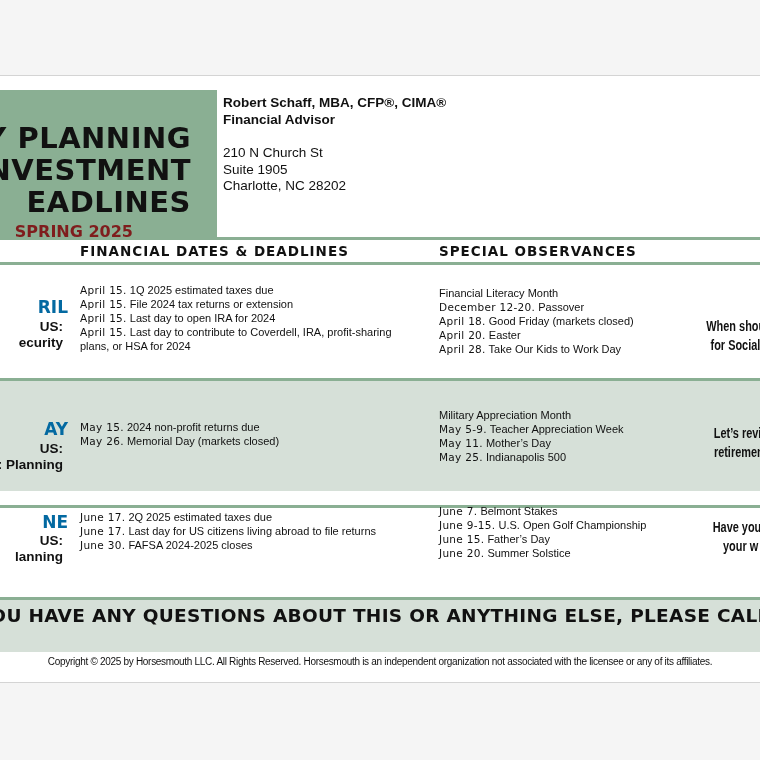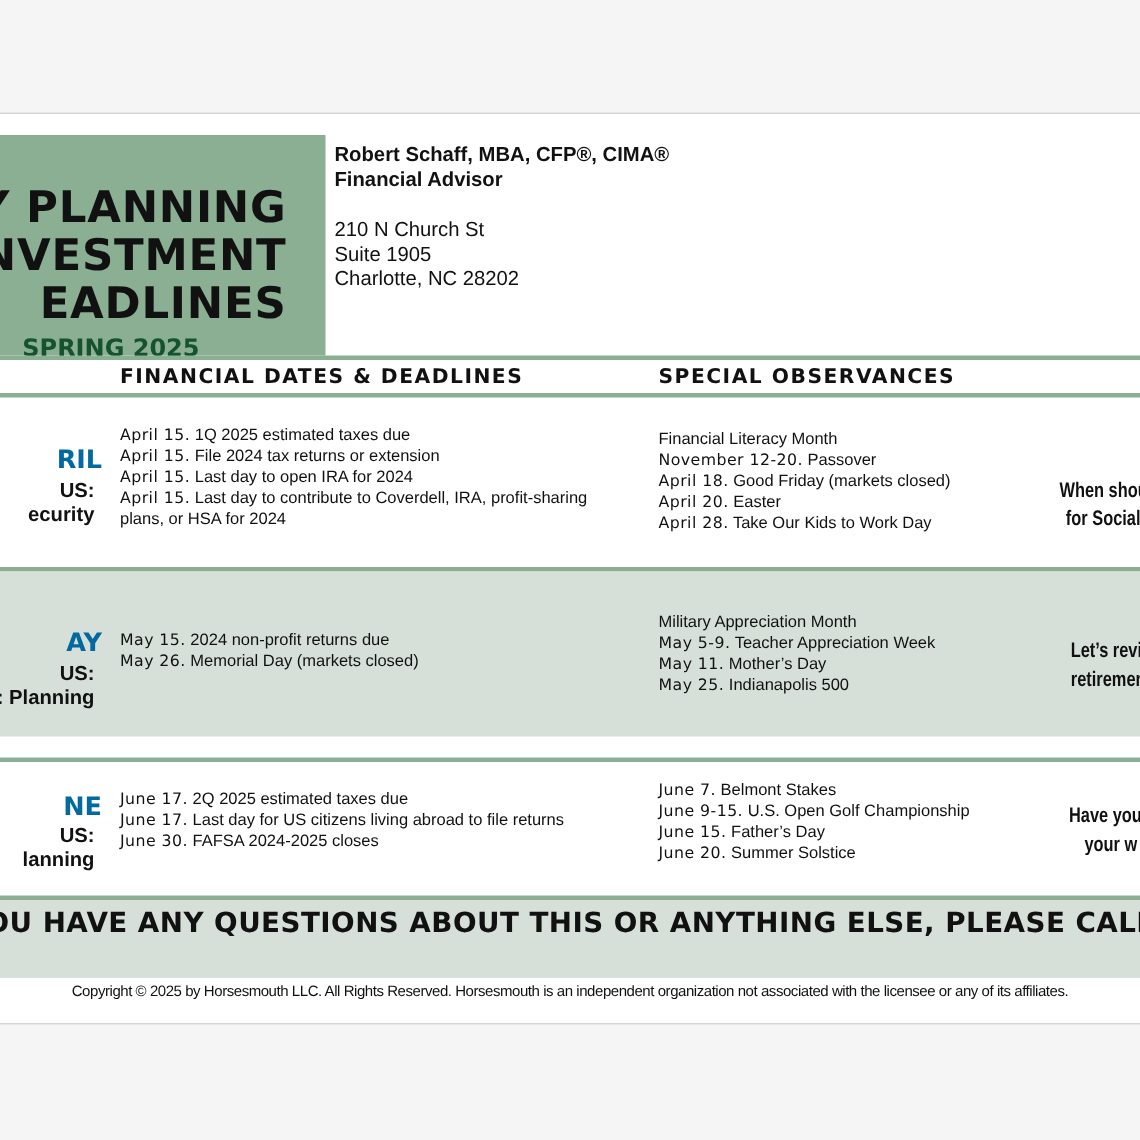--- a/index.html
+++ b/index.html
@@ -3,21 +3,21 @@
 <meta charset="utf-8">
 <style>
   html, body { margin:0; padding:0; }
   body { width:760px; height:760px; background:#f5f5f5; position:relative; overflow:hidden; font-family:"Liberation Sans", sans-serif; color:#111; }
   .card { position:absolute; left:0; top:75px; width:760px; height:606px; background:#fff; border-top:1px solid #d4d4d4; border-bottom:1px solid #d4d4d4; overflow:hidden; }
   .title-block { position:absolute; left:-40px; top:14px; width:257px; height:147px; background:#8aaf93; }
   .title-line { position:absolute; right:26px; font-family:"DejaVu Sans", sans-serif; font-weight:bold; font-size:29px; letter-spacing:0.5px; color:#111; white-space:nowrap; line-height:32px; }
   .t1 { top:32px; }
   .t2 { top:64px; }
   .t3 { top:96px; }
-  .season { position:absolute; right:84px; top:132px; font-family:"DejaVu Sans", sans-serif; font-weight:bold; font-size:16px; color:#14532d; white-space:nowrap; line-height:20px; }
+  .season { position:absolute; right:84px; top:132px; font-family:"DejaVu Sans", sans-serif; font-weight:bold; font-size:16px; color:#7f1d1d; white-space:nowrap; line-height:20px; }
   .advisor { position:absolute; left:223px; top:19px; font-size:13.5px; line-height:16.5px; }
   .advisor .name, .advisor .role { font-weight:bold; }
   .advisor .gap { height:17px; }
   .hdr-rule-top { position:absolute; left:0; top:161px; width:760px; height:3px; background:#8aaf93; }
   .hdr-rule-bottom { position:absolute; left:0; top:186px; width:760px; height:3px; background:#8aaf93; }
   .col-hdr { position:absolute; top:165px; font-family:"DejaVu Sans", sans-serif; font-weight:bold; font-size:13.5px; letter-spacing:1px; line-height:20px; white-space:nowrap; }
   .col-hdr.fin { left:80px; }
   .col-hdr.obs { left:439px; }
   .row { position:absolute; left:0; width:760px; }
   .row.shaded { background:#d6e0d8; }
@@ -65,21 +65,21 @@
     <div class="focus1" style="top:54px;">US:</div>
     <div class="focus2" style="top:70px;">ecurity</div>
     <div class="items" style="left:80px;top:18px;">
       <div class="it"><b>April 15.</b> <span>1Q 2025 estimated taxes due</span></div>
       <div class="it"><b>April 15.</b> <span>File 2024 tax returns or extension</span></div>
       <div class="it"><b>April 15.</b> <span>Last day to open IRA for 2024</span></div>
       <div class="it wrap"><b>April 15.</b> <span>Last day to contribute to Coverdell, IRA, profit-sharing plans, or HSA for 2024</span></div>
     </div>
     <div class="items" style="left:439px;top:21px;">
       <div class="it">Financial Literacy Month</div>
-      <div class="it"><b>November 12-20.</b> <span>Passover</span></div>
+      <div class="it"><b>December 12-20.</b> <span>Passover</span></div>
       <div class="it"><b>April 18.</b> <span>Good Friday (markets closed)</span></div>
       <div class="it"><b>April 20.</b> <span>Easter</span></div>
       <div class="it"><b>April 28.</b> <span>Take Our Kids to Work Day</span></div>
     </div>
     <div class="prompt" style="top:52px;">
       <div>When should</div>
       <div>for Social S</div>
     </div>
   </div>
   <div class="row-rule" style="top:302px;"></div>
@@ -98,21 +98,21 @@
       <div class="it"><b>May 11.</b> <span>Mother’s Day</span></div>
       <div class="it"><b>May 25.</b> <span>Indianapolis 500</span></div>
     </div>
     <div class="prompt" style="top:43px;">
       <div>Let’s revie</div>
       <div>retirement</div>
     </div>
   </div>
   <div class="row-rule" style="top:429px;"></div>
 
-  <div class="row" style="top:432px;height:74px;">
+  <div class="row" style="top:416px;height:74px;">
     <div class="month" style="top:16px;">NE</div>
     <div class="focus1" style="top:41px;">US:</div>
     <div class="focus2" style="top:57px;">lanning</div>
     <div class="items" style="left:80px;top:18px;">
       <div class="it"><b>June 17.</b> <span>2Q 2025 estimated taxes due</span></div>
       <div class="it"><b>June 17.</b> <span>Last day for US citizens living abroad to file returns</span></div>
       <div class="it"><b>June 30.</b> <span>FAFSA 2024-2025 closes</span></div>
     </div>
     <div class="items" style="left:439px;top:12px;">
       <div class="it"><b>June 7.</b> <span>Belmont Stakes</span></div>

